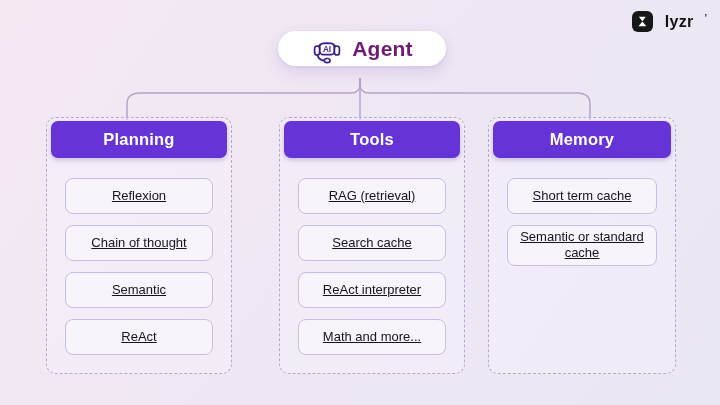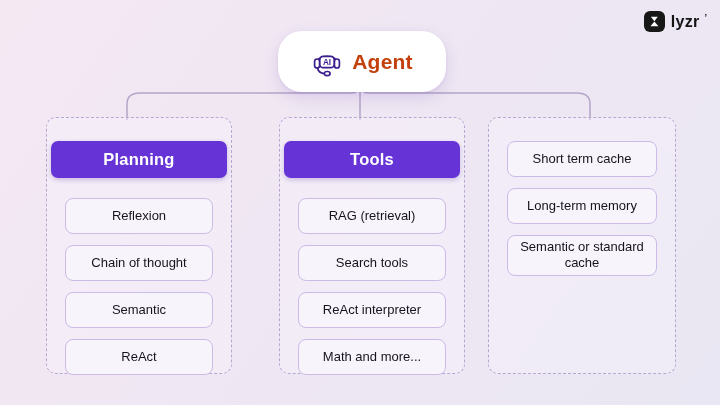--- a/index.html
+++ b/index.html
@@ -9,29 +9,29 @@
   .canvas {
     position:relative; width:720px; height:405px; overflow:hidden;
     background:linear-gradient(125deg,#f4e8f3 0%, #efe7f3 45%, #e9e7f3 100%);
   }
 
   
   .connectors { position:absolute; left:0; top:0; width:720px; height:405px; pointer-events:none; }
 
   
   .agent-pill {
-    position:absolute; left:278px; top:31px; width:168px; height:61px;
+    position:absolute; left:278px; top:31px; width:168px; height:35px;
     background:#ffffff; border-radius:24px;
     display:flex; align-items:center; justify-content:center; gap:9px;
     box-shadow:0 6px 16px rgba(104,66,180,0.16), 0 1px 3px rgba(104,66,180,0.10);
   }
-  .agent-label { font-size:21px; font-weight:600; color:#c2410c; letter-spacing:0.2px; }
+  .agent-label { font-size:21px; font-weight:600; color:#701a75; letter-spacing:0.2px; }
 
   
-  .brand { position:absolute; top:11px; right:12px; display:flex; align-items:center; gap:6px; }
+  .brand { position:absolute; top:11px; right:12px; display:flex; align-items:center; gap:12px; }
   .brand-icon {
     width:21px; height:21px; border-radius:6px; background:#171717;
     display:flex; align-items:center; justify-content:center;
   }
   .brand-name { font-size:16px; font-weight:700; color:#141414; letter-spacing:0.3px; }
   .brand-mark { font-size:9px; font-weight:700; color:#141414; vertical-align:top; position:relative; top:-5px; left:-1px; }
 
   
   .column {
     position:absolute; top:117px; height:257px;
@@ -41,30 +41,29 @@
   }
   .col-planning { left:46px;  width:186px; }
   .col-tools    { left:279px; width:186px; }
   .col-memory   { left:488px; width:188px; }
 
   .col-header {
     height:37px; border-radius:7px; background:#6633d6;
     display:flex; align-items:center; justify-content:center;
     color:#ffffff; font-size:16.5px; font-weight:600; letter-spacing:0.2px;
     box-shadow:0 2px 5px rgba(80,40,160,0.25);
-    margin-top:20px;
   }
 
   .col-items { display:flex; flex-direction:column; gap:11px; padding:20px 14px 0 14px; }
   .card {
     min-height:36px; border-radius:8px;
     background:#f8f4fb; border:1px solid #ccbbe6;
     display:flex; align-items:center; justify-content:center;
     text-align:center; font-size:13px; font-weight:500; color:#17131f;
-    line-height:1.25; padding:3px 8px;
+    line-height:1.25; padding:3px 8px;text-decoration:underline;
   }
 </style>
 </head>
 <body>
 
 <div class="canvas">
 
   <svg class="connectors" viewBox="0 0 720 405" xmlns="http://www.w3.org/2000/svg">
     <path d="M360 78 L360 84 Q360 93 351 93 L140 93 Q127 93 127 104 L127 120" fill="none" stroke="#b4a5c8" stroke-width="1.5"></path>
     <path d="M360 78 L360 84 Q360 93 369 93 L577 93 Q590 93 590 104 L590 120" fill="none" stroke="#b4a5c8" stroke-width="1.5"></path>
@@ -104,27 +103,27 @@
       <div class="card">Chain of thought</div>
       <div class="card">Semantic</div>
       <div class="card">ReAct</div>
     </div>
   </div>
 
   <div class="column col-tools">
     <div class="col-header">Tools</div>
     <div class="col-items">
       <div class="card">RAG (retrieval)</div>
-      <div class="card">Search tools</div>
+      <div class="card">Search cache</div>
       <div class="card">ReAct interpreter</div>
       <div class="card">Math and more...</div>
     </div>
   </div>
 
   <div class="column col-memory">
+    <div class="col-header">Memory</div>
     <div class="col-items">
       <div class="card">Short term cache</div>
-      <div class="card">Long-term memory</div>
       <div class="card">Semantic or standard cache</div>
     </div>
   </div>
 
 </div>
 
 </body></html>

